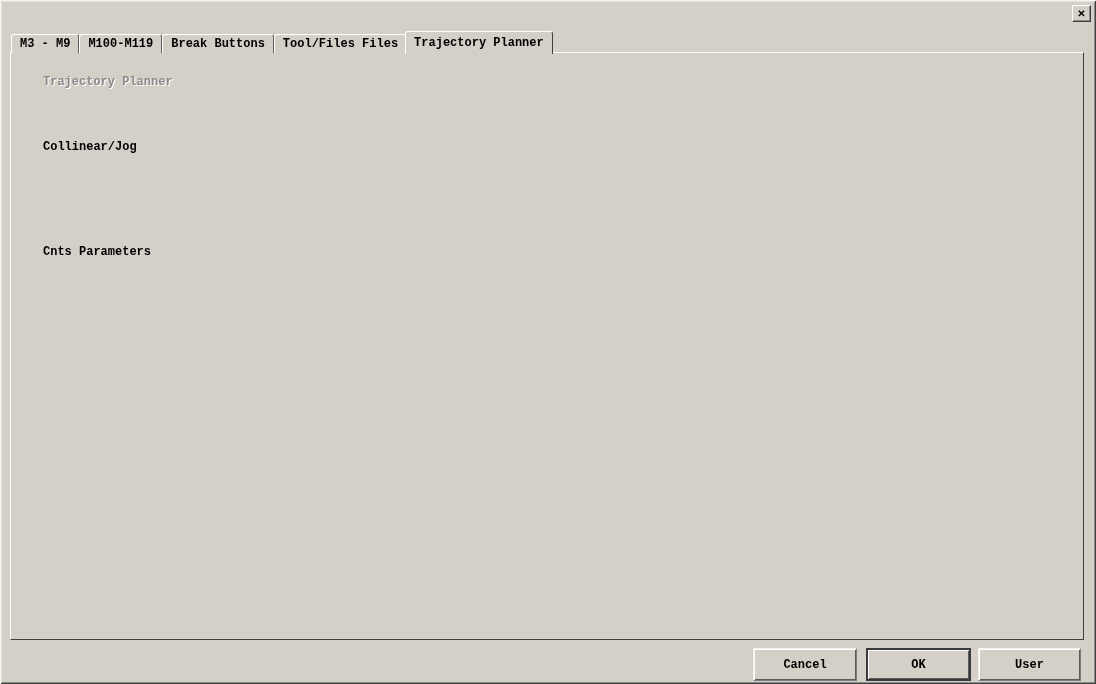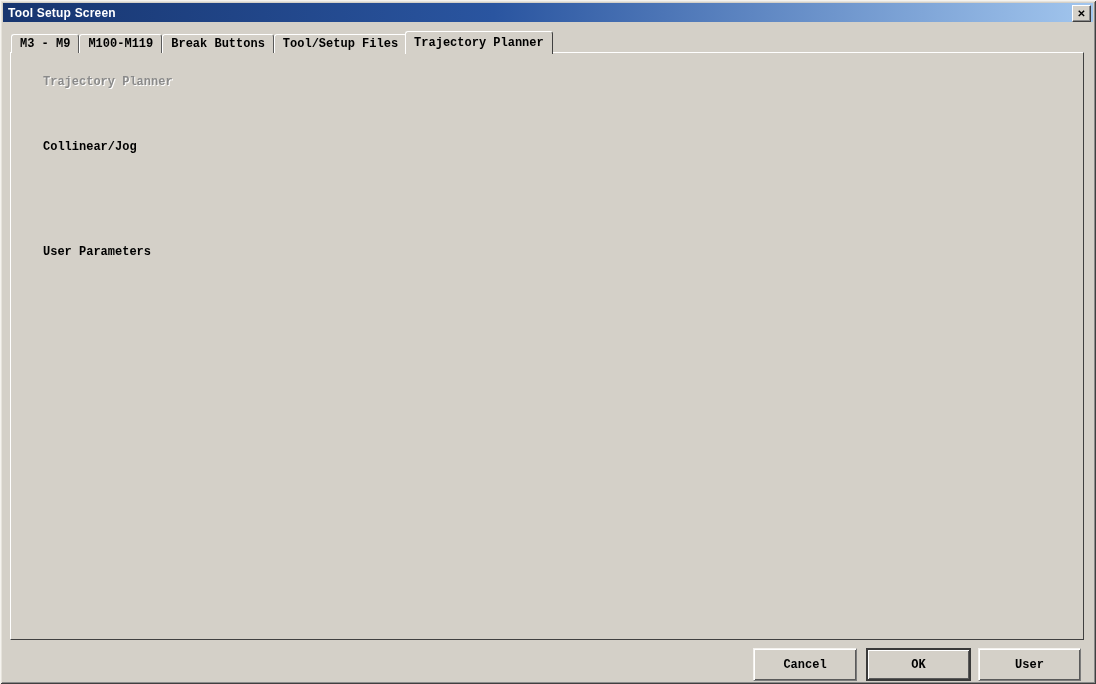--- a/index.html
+++ b/index.html
@@ -82,32 +82,29 @@
     font:bold 12px "Liberation Mono","DejaVu Sans Mono",monospace;color:#000;
     display:flex;align-items:center;justify-content:center;cursor:default;
   }
   .btn.default{border:2px solid #3a3a3a;box-shadow:inset 1px 1px 0 #ffffff, inset -1px -1px 0 #5a5a5a;text-align:right;}
 </style>
 </head>
 <body>
 
 <div class="win">
 
-  <div class="titlebar">
-    <span class="title-text">Tool Setup Screen</span>
-  </div>
   <div class="close-btn">
     <span>✕</span>
   </div>
 
   <div class="tabs">
     <div class="tab">M3 - M9</div>
     <div class="tab">M100-M119</div>
     <div class="tab">Break Buttons</div>
-    <div class="tab">Tool/Setup Files</div>
+    <div class="tab">Tool/Files Files</div>
     <div class="tab active">Trajectory Planner</div>
   </div>
 
   <div class="pane"></div>
 
   <div class="group" style="left:30px;top:82px;width:1047px;height:41px;">
     <span class="group-label dim">Trajectory Planner</span>
   </div>
   <div class="lbl" style="left:43px;top:88px;">
     <div>Break</div>
@@ -172,21 +169,21 @@
   <input class="tb" style="left: 432px; top: 194px; width: 63px;" value="0.1">
   <input class="tb" style="left: 502px; top: 194px; width: 63px;" value="0.5">
   <input class="tb" style="left: 572px; top: 194px; width: 63px;" value="2">
 
   <div class="cb" style="left:639px;top:196px;"></div>
   <div class="lbl" style="left:659px;top:197px;">Reverse R/Z</div>
   <div class="cb" style="left:770px;top:196px;"></div>
   <div class="lbl" style="left:790px;top:197px;">Enable Gamepad</div>
 
   <div class="group" style="left:30px;top:252px;width:415px;height:185px;">
-    <span class="group-label">User Parameters</span>
+    <span class="group-label">Cnts Parameters</span>
   </div>
   <div class="lbl" style="left:78px;top:262px;">Cnts/inch</div>
   <div class="lbl" style="left:198px;top:262px;">Vel in/sec</div>
   <div class="lbl" style="left:310px;top:262px;">Accel in/sec2</div>
 
   <div class="lbl" style="left:48px;top:284px;">X</div>
   <input class="tb" style="left: 68px; top: 280px; width: 99px;" value="10160">
   <input class="tb" style="left: 188px; top: 280px; width: 96px;" value="5">
   <input class="tb" style="left: 308px; top: 280px; width: 98px;" value="35">
 

